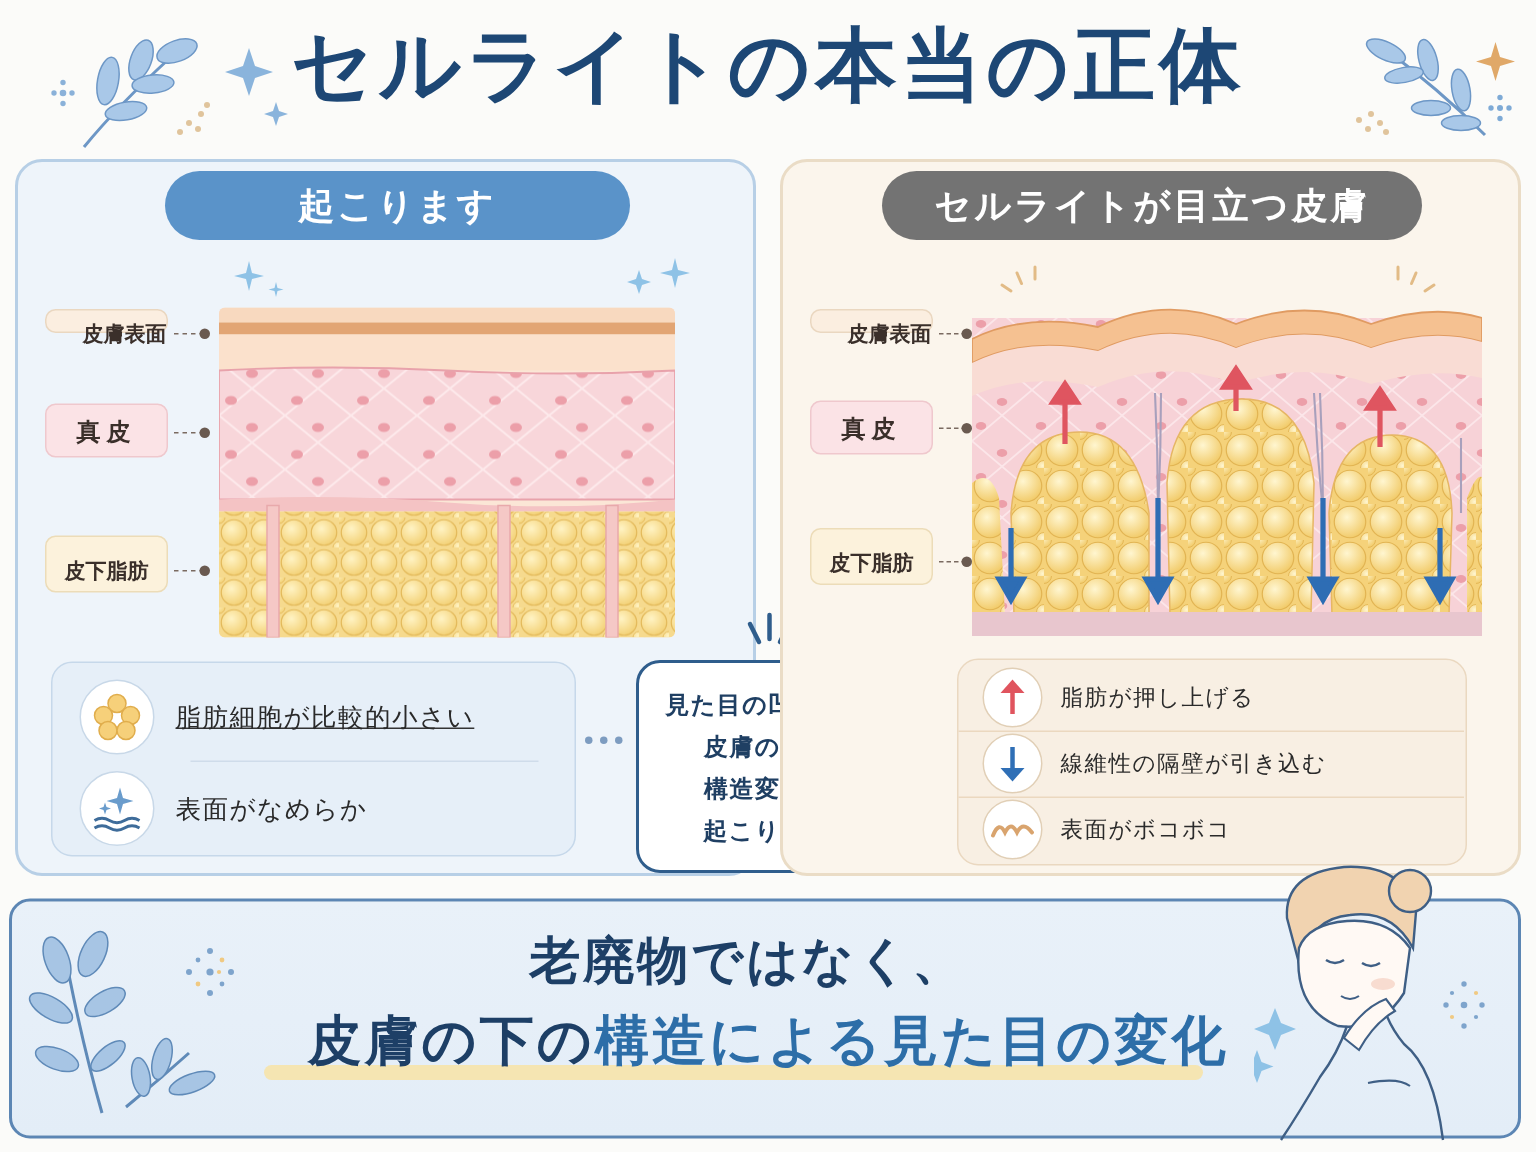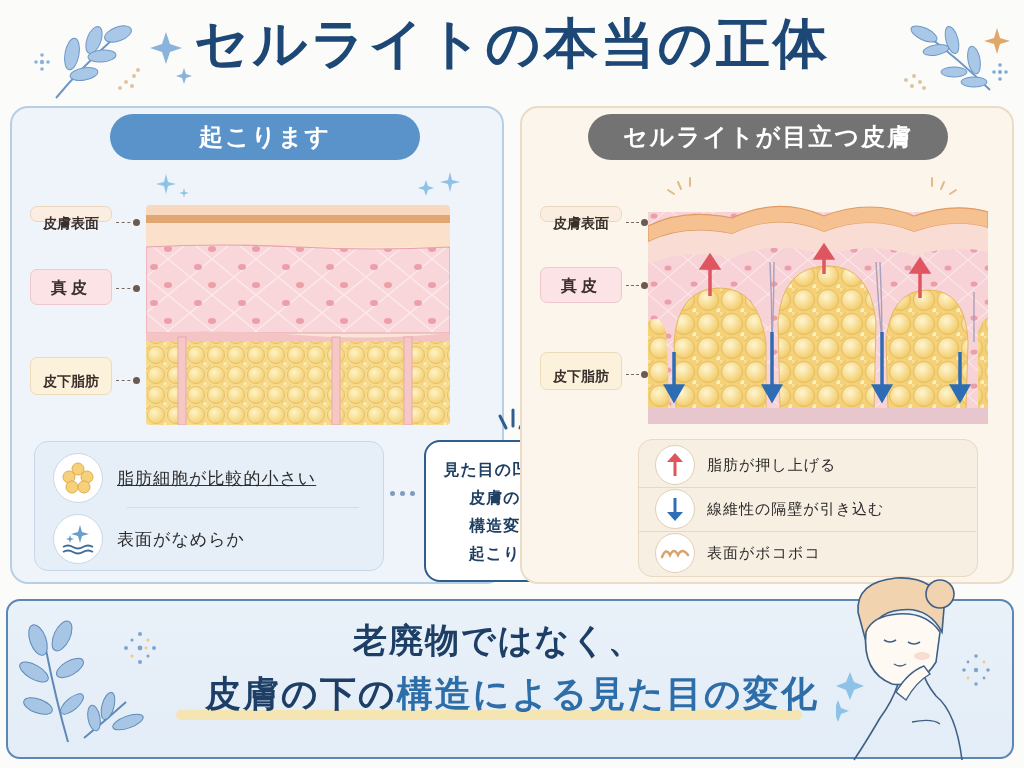--- a/index.html
+++ b/index.html
@@ -30,21 +30,21 @@
     font-size: 24px; font-weight: bold; text-align: center; line-height: 46px; letter-spacing: 2px;
   }
   .pill-left { left: 98px; top: 6px; width: 310px; background: #5a93c9; }
   .pill-right { left: 66px; top: 6px; width: 360px; background: #737373; }
 
   
   .layer-label {
     position: absolute; width: 82px; border-radius: 7px; text-align: center;
     font-size: 14px; font-weight: bold; color: #3a2f2a;
   }
-  .lbl-surface { height: 16px; line-height: 32px; background: #fbeee0; border: 1px solid #ead7c0; }
+  .lbl-surface { height: 16px; line-height: 32px; background: #fbeee0; border: 1px solid #ead7c0; text-align: right; }
   .lbl-dermis { height: 36px; line-height: 36px; background: #fbe3e6; border: 1px solid #efc8cd; font-size: 16px; letter-spacing: 4px; }
   .lbl-fat { height: 38px; line-height: 46px; background: #fcf2dc; border: 1px solid #ecdcb8; }
   .leader {
     position: absolute; height: 0; border-top: 1px dashed #7a6a60;
   }
   .leader::after {
     content: ""; position: absolute; right: -4px; top: -4px; width: 7px; height: 7px;
     border-radius: 50%; background: #6a5a50;
   }
 

